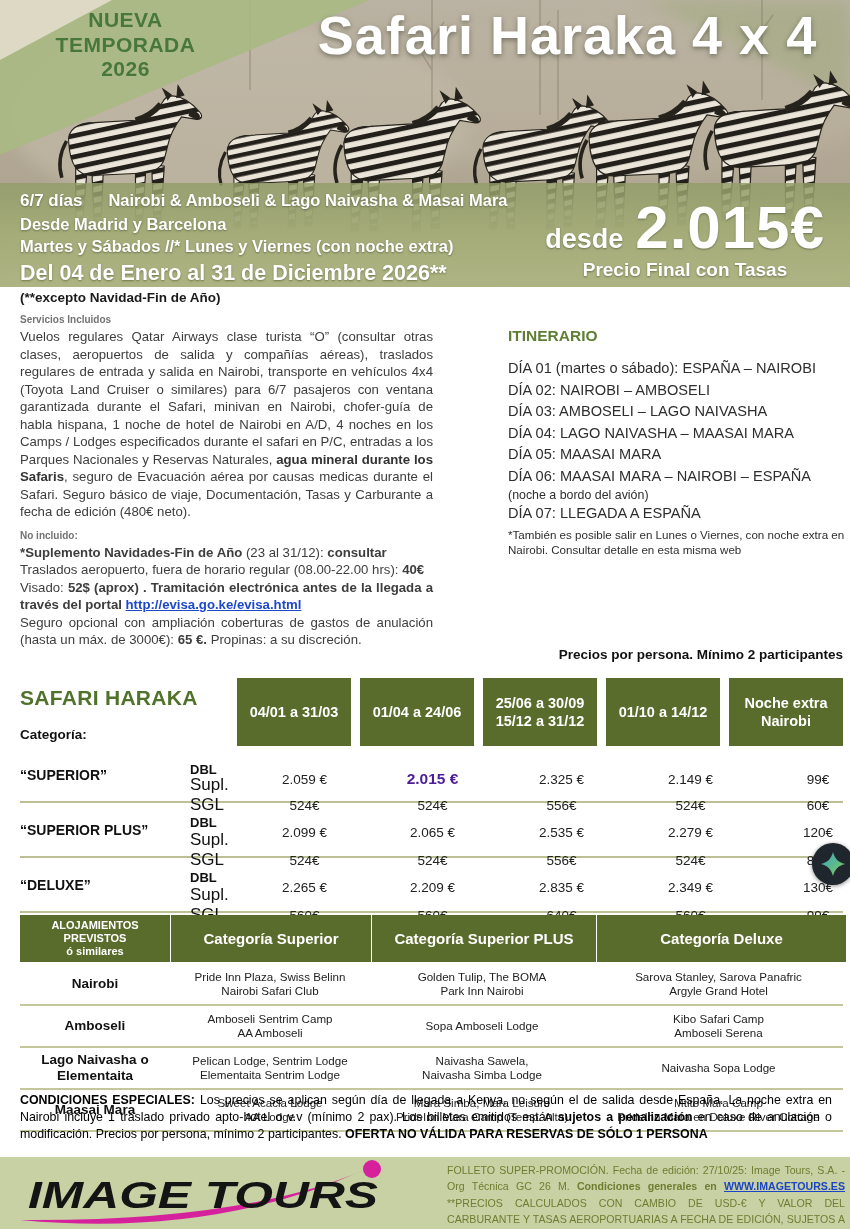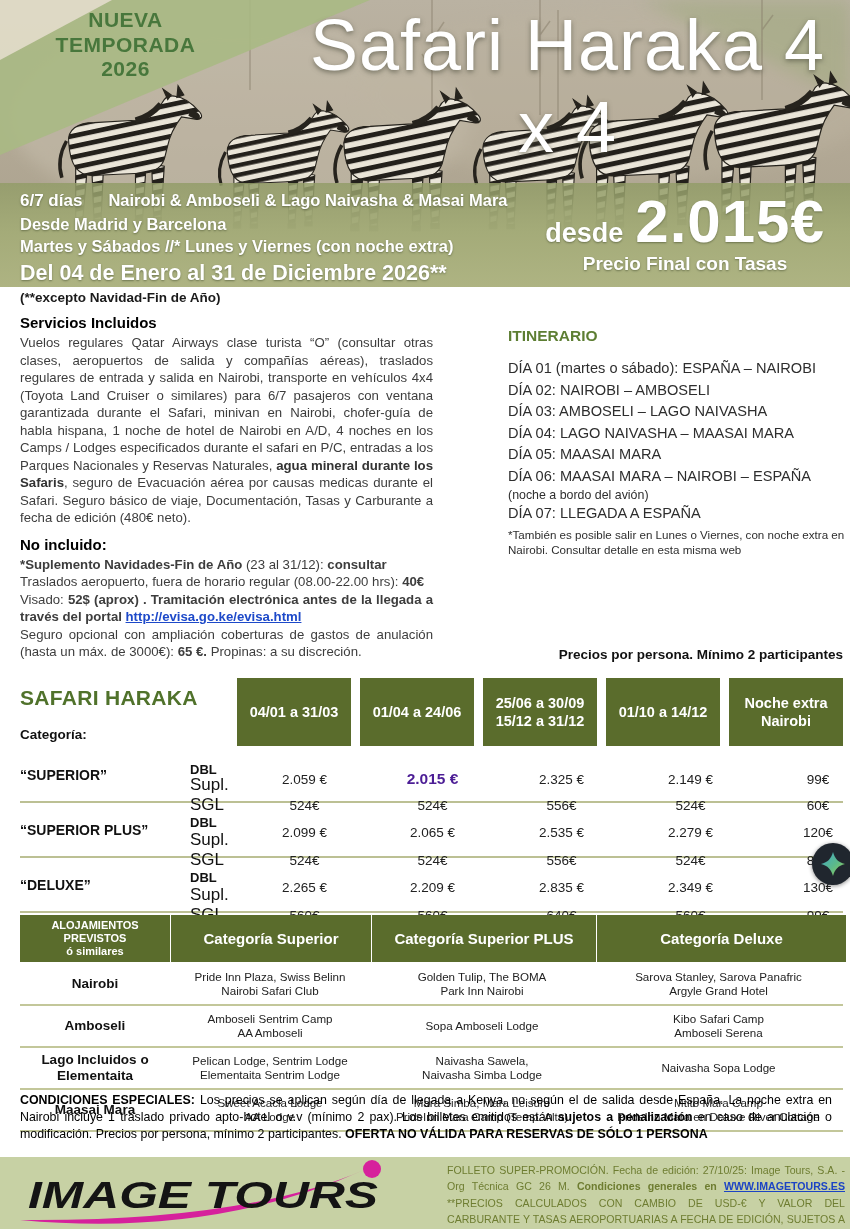--- a/index.html
+++ b/index.html
@@ -9,42 +9,42 @@
   
   .hero{position:absolute;left:0;top:0;width:850px;height:287px;overflow:hidden;}
   .hero-art{position:absolute;left:0;top:0;}
   .ribbon-green{position:absolute;left:0;top:0;width:460px;height:160px;
     background:rgba(168,185,131,.88);clip-path:polygon(0 0,370px 0,0 155px);}
   .ribbon-beige{position:absolute;left:0;top:0;width:140px;height:70px;
     background:rgba(226,219,202,.92);clip-path:polygon(0 0,112px 0,0 60px);}
   .season-badge{position:absolute;left:28px;top:8px;width:195px;text-align:center;
     color:#48773c;font-weight:bold;font-size:21px;line-height:24.5px;letter-spacing:.5px;}
   .hero-title{position:absolute;left:295px;top:4px;width:545px;margin:0;color:#fff;
-    font-size:72px;font-weight:normal;text-align:center;letter-spacing:1px;
+    font-size:54px;font-weight:bold;text-align:center;letter-spacing:1px;
     text-shadow:0 2px 5px rgba(85,85,70,.7);}
 
   
   .band{position:absolute;left:0;top:183px;width:850px;height:104px;
     background:linear-gradient(180deg,rgba(146,156,104,.84),rgba(163,171,119,.94) 45%,rgba(174,180,130,.97));
     color:#fff;display:flex;}
   .band *{text-shadow:0 1px 2px rgba(60,70,40,.55);}
   .band-left{padding:6px 0 0 20px;flex:1;}
   .band-line{font-size:16.5px;font-weight:bold;line-height:22.5px;white-space:nowrap;}
   .band-line .lbl{margin-right:26px;font-size:17px;}
   .band-line4{font-size:21.5px;font-weight:bold;margin-top:3px;white-space:nowrap;}
-  .band-right{width:330px;padding-top:10px;text-align:center;}
+  .band-right{width:330px;padding-top:16px;text-align:center;}
   .price-row{display:flex;align-items:baseline;justify-content:center;}
   .desde{font-size:27px;font-weight:bold;margin-right:12px;}
   .big-price{font-size:60px;font-weight:bold;letter-spacing:1px;line-height:58px;}
   .price-note{font-size:19px;font-weight:bold;margin-top:2px;}
 
   
   .col-left{position:absolute;left:20px;top:290px;width:413px;}
   .except{font-weight:bold;font-size:13.5px;color:#1a1a1a;}
-  .h-green{color:#000000;font-weight:bold;font-size:15px;margin:9px 0 3px 0;}
+  .h-green{color:#737373;font-weight:bold;font-size:10px;margin:9px 0 3px 0;}
   .body-text{font-size:13.2px;line-height:17.5px;text-align:justify;color:#3d3d3d;}
   .body-text b{color:#333;}
   .ni-line{font-size:13.2px;line-height:17.6px;text-align:justify;color:#3d3d3d;}
   a.evisa{color:#1d49c9;text-decoration:underline;font-weight:bold;}
 
   
   .col-right{position:absolute;left:508px;top:327px;width:337px;}
   .itin-title{color:#5d7e33;font-weight:bold;font-size:15.5px;margin:0 0 13px 0;}
   .day{font-size:14.6px;line-height:21.5px;color:#2e2e2e;white-space:nowrap;}
   .day.small{font-size:12.4px;line-height:16px;}
@@ -344,21 +344,21 @@
       <div class="h-cell">
           <span>Sopa Amboseli Lodge</span>
         </div>
       <div class="h-cell">
           <span>Kibo Safari Camp</span>
           <span>Amboseli Serena</span>
         </div>
     </div>
     <div class="h-row">
       <div class="h-cell place">
-          <span>Lago Incluidos o</span>
+          <span>Lago Naivasha o</span>
           <span>Elementaita</span>
         </div>
       <div class="h-cell">
           <span>Pelican Lodge, Sentrim Lodge</span>
           <span>Elementaita Sentrim Lodge</span>
         </div>
       <div class="h-cell">
           <span>Naivasha Sawela,</span>
           <span>Naivasha Simba Lodge</span>
         </div>

